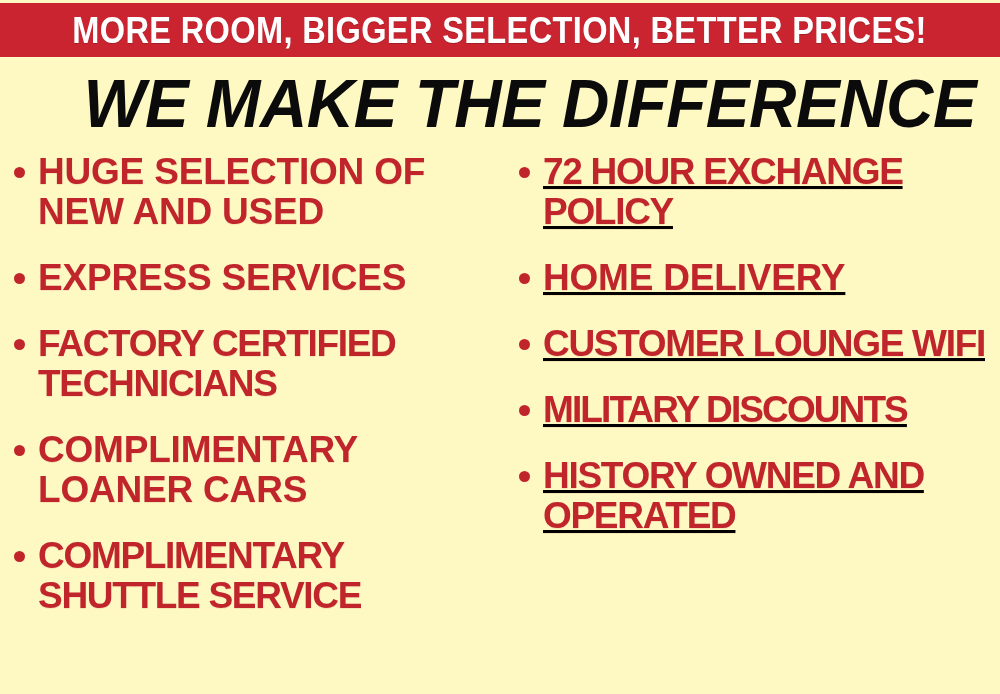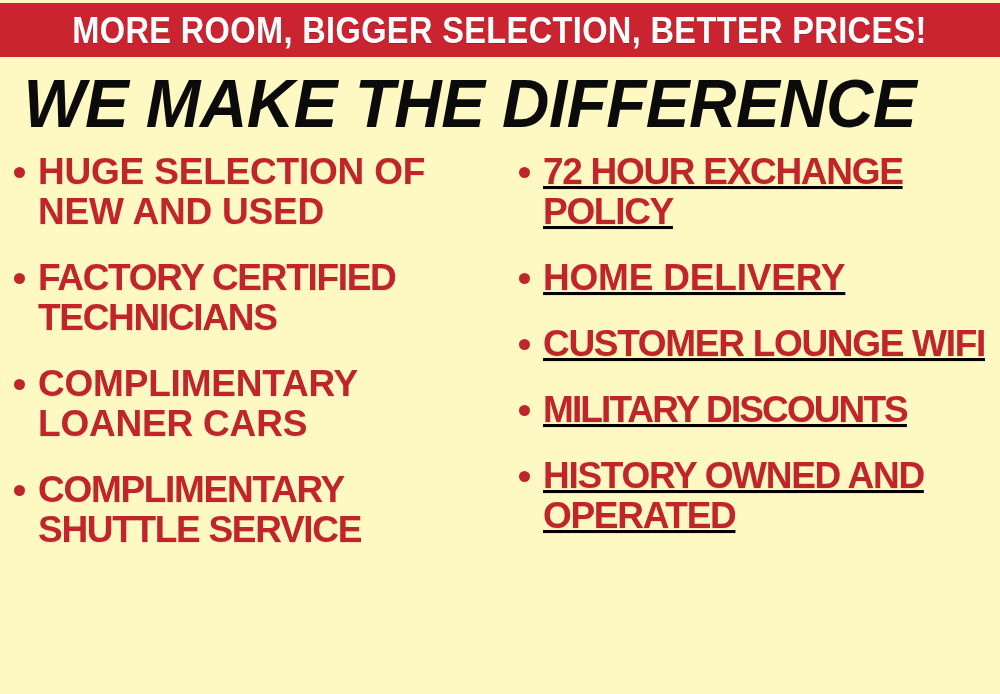--- a/index.html
+++ b/index.html
@@ -46,21 +46,21 @@
 
   
   .headline-wrap {
     position: absolute;
     left: 0;
     top: 64px;
     width: 1000px;
     height: 78px;
     display: flex;
     align-items: center;
-    justify-content: flex-start;
+    justify-content: flex-end;
   }
 
   .headline {
     color: #0b0b0b;
     font-family: "Liberation Sans", sans-serif;
     font-weight: bold;
     font-style: italic;
     font-size: 69px;
     line-height: 1;
     letter-spacing: -0.5px;
@@ -133,20 +133,24 @@
 
   <div class="columns">
 
     <div class="column left">
 
       <div class="bullet-item">
         <span class="bullet-dot"></span>
         <span class="bullet-label">HUGE SELECTION OF NEW AND USED</span>
       </div>
 
+      <div class="bullet-item">
+        <span class="bullet-dot"></span>
+        <span class="bullet-label">EXPRESS SERVICES</span>
+      </div>
 
       <div class="bullet-item">
         <span class="bullet-dot"></span>
         <span class="bullet-label tight">FACTORY CERTIFIED TECHNICIANS</span>
       </div>
 
       <div class="bullet-item">
         <span class="bullet-dot"></span>
         <span class="bullet-label">COMPLIMENTARY LOANER CARS</span>
       </div>

